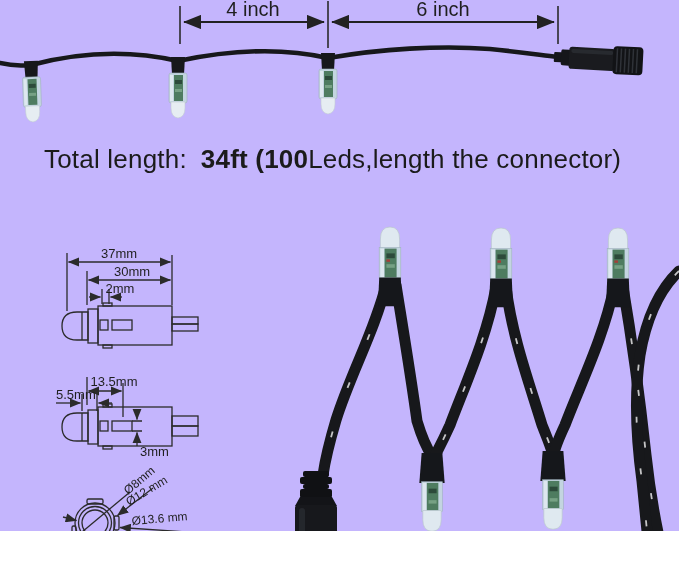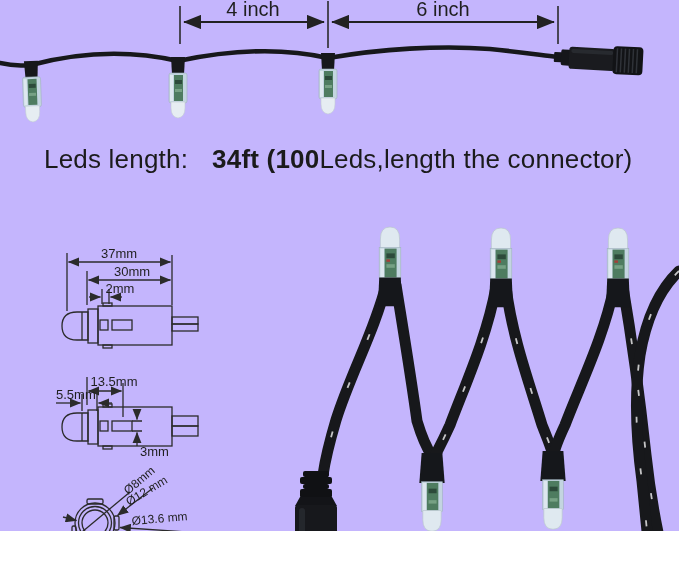--- a/index.html
+++ b/index.html
@@ -5,21 +5,21 @@
   html,body{margin:0;padding:0;background:#fff;}
   .canvas{
     position:relative;width:679px;height:531px;background:#c4b5fd;
     font-family:"Liberation Sans", sans-serif;overflow:hidden;
   }
   .abs{position:absolute;}
   #total-line{
     left:44px;top:144px;font-size:26px;color:#1b1b1b;white-space:nowrap;
     letter-spacing:.2px;
   }
-  #total-line .bold{font-weight:700;margin-left:24px;}
+  #total-line .bold{font-weight:700;margin-left:14px;}
   svg text{font-family:"Liberation Sans", sans-serif;fill:#1f1f1f;}
   .dimtxt{font-size:13px;}
   .dimtxt-sm{font-size:12px;}
   .toptxt{font-size:20px;}
 </style>
 </head>
 <body>
 
 <div class="canvas">
 
@@ -72,21 +72,21 @@
       <rect x="-2" y="-5" width="8" height="10" rx="1" fill="#15161a"></rect>
       <rect x="5" y="-8" width="10" height="16" rx="2" fill="#15161a"></rect>
       <rect x="13" y="-11" width="46" height="22" rx="3" fill="#1a1b1f"></rect>
       <rect x="15" y="-9" width="42" height="4" rx="2" fill="#33363c" opacity="0.55"></rect>
       <rect x="57" y="-14" width="30" height="28" rx="4" fill="#121316"></rect>
       <path d="M61,-12 V12 M65,-12 V12 M69,-12 V12 M73,-12 V12 M77,-12 V12 M81,-12 V12" stroke="#2f3238" stroke-width="1.5"></path>
     </g>
   </svg>
 
   <div class="abs" id="total-line">
-    <span>Leds length:</span><span class="bold">34ft (100</span><span>Leds,length the connector)</span>
+    <span>Total length:</span><span class="bold">34ft (100</span><span>Leds,length the connector)</span>
   </div>
 
   <svg class="abs" style="left:30px;top:245px" width="200" height="329" viewBox="0 0 200 329">
     <defs>
       <marker id="ar2" viewBox="0 0 10 8" refX="9.5" refY="4" markerWidth="9" markerHeight="7" orient="auto-start-reverse">
           <path d="M0,0 L10,4 L0,8 Z" fill="#2b2b2b"></path>
         </marker>
     </defs>
     <g stroke="#2b2b2b" stroke-width="1.3" fill="none">
 

